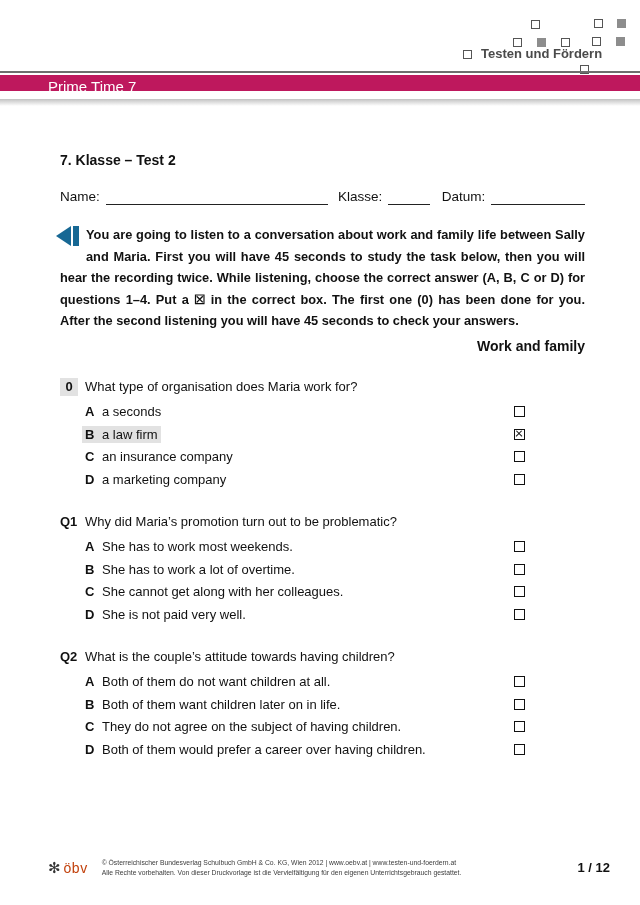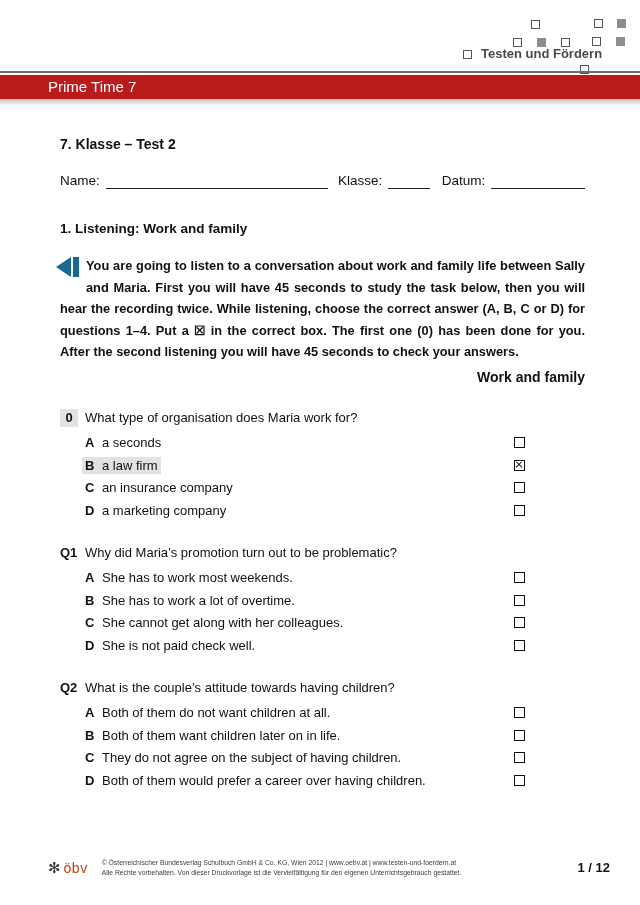--- a/index.html
+++ b/index.html
@@ -11,29 +11,29 @@
   
   .brand-area { position:absolute; top:0; left:0; width:640px; height:75px;padding-left:33px; }
   .sq { position:absolute; width:9px; height:9px; box-sizing:border-box;
         border:1.5px solid #555; background:#fff; }
   .sq.filled { background:#8d8d8d; border-color:#8d8d8d; }
   .brand-text { position:absolute; left:481px; top:46px; font-size:13px;
         font-weight:bold; color:#4a4a4a; white-space:nowrap; }
 
   
   .topbar-line { position:absolute; top:71px; left:0; width:640px; height:2px; background:#6e6e6e; }
-  .topbar { position:absolute; top:75px; left:0; width:640px; height:24px; background:#b91c1c; }
+  .topbar { position:absolute; top:75px; left:0; width:640px; height:16px; background:#be185d; }
   .topbar-title { color:#ffffff; font-size:15px; line-height:24px; padding-left:48px; }
   .topbar-shadow { position:absolute; top:99px; left:0; width:640px; height:7px;
         background:linear-gradient(#c2c2c2, #ffffff); }
 
   
   .content { position:absolute; top:104px; left:60px; width:525px; }
 
-  .doc-title { margin-top:32px; font-size:14px; font-weight:bold; }
+  .doc-title { margin-top:48px; font-size:14px; font-weight:bold; }
 
   .fields-row { margin-top:20px; font-size:13.5px; display:flex; align-items:flex-end; white-space:nowrap; }
   .field-label { line-height:17px; }
   .field-line { display:inline-block; border-bottom:1.2px solid #222; height:15px; margin-left:6px; }
   .line-name { width:225px; margin-right:10px; }
   .line-klasse { width:42px; margin-right:12px; }
   .line-datum { width:95px; }
 
   .section-title { margin-top:32px; font-size:13.5px; font-weight:bold; }
 
@@ -102,21 +102,20 @@
 
     <div class="fields-row">
       <span class="field-label">Name:</span>
       <span class="field-line line-name"></span>
       <span class="field-label">Klasse:</span>
       <span class="field-line line-klasse"></span>
       <span class="field-label">Datum:</span>
       <span class="field-line line-datum"></span>
     </div>
 
-    <div class="section-title">1. Listening: Work and family</div>
 
     <div class="instructions">
       <svg class="speaker-icon" viewBox="0 0 24 20">
         <polygon points="15,0 15,20 0,10" fill="#176894"></polygon>
         <rect x="17" y="0" width="6" height="20" fill="#176894"></rect>
       </svg>
       <span>You are going to listen to a conversation about work and family life between Sally and Maria. First you will have 45 seconds to study the task below, then you will hear the recording twice. While listening, choose the correct answer (A, B, C or D) for questions 1–4. Put a ☒ in the correct box. The first one (0) has been done for you. After the second listening you will have 45 seconds to check your answers.</span>
     </div>
 
     <div class="task-title">Work and family</div>
@@ -185,21 +184,21 @@
         <span class="opt-main">
           <span class="opt-letter">C</span>
           <span class="opt-text">She cannot get along with her colleagues.</span>
         </span>
         <span class="opt-spacer"></span>
         <span class="checkbox"></span>
       </div>
       <div class="option">
         <span class="opt-main">
           <span class="opt-letter">D</span>
-          <span class="opt-text">She is not paid check well.</span>
+          <span class="opt-text">She is not paid very well.</span>
         </span>
         <span class="opt-spacer"></span>
         <span class="checkbox"></span>
       </div>
     </div>
 
     <div class="question gap">
       <div class="q-header">
         <span class="q-num">Q2</span>
         <span class="q-text">What is the couple’s attitude towards having children?</span>

